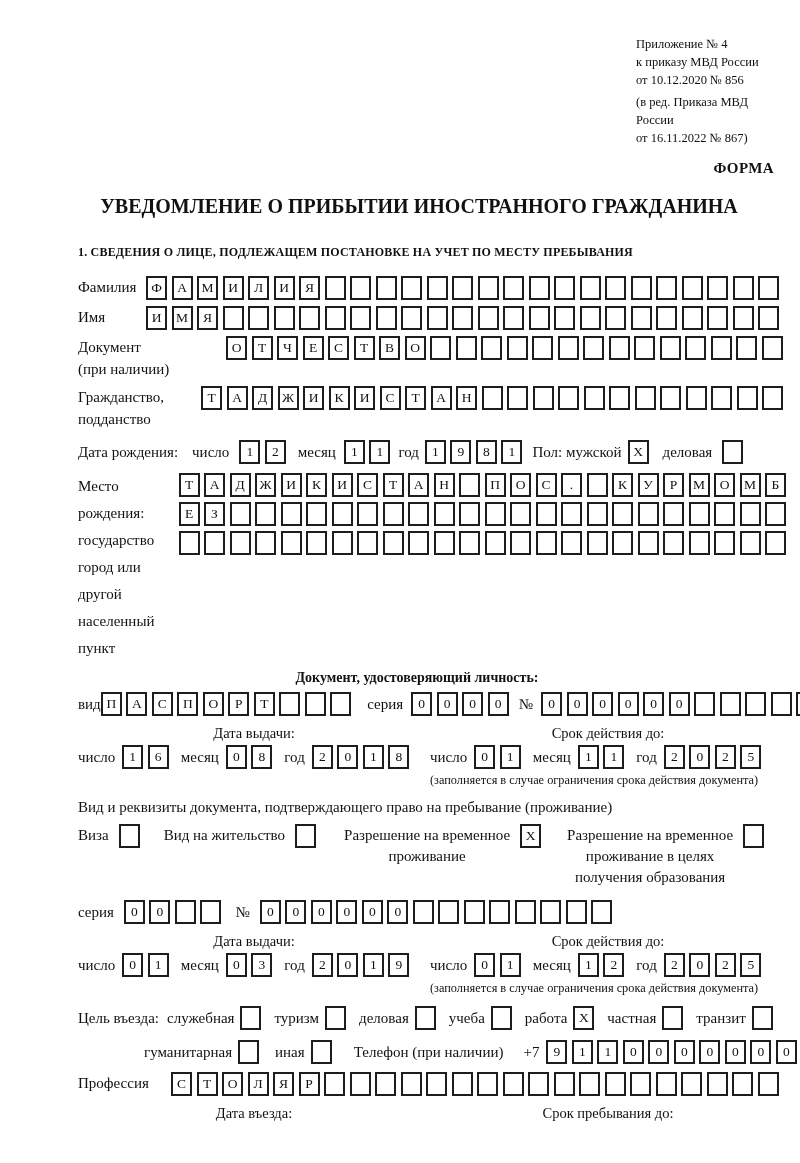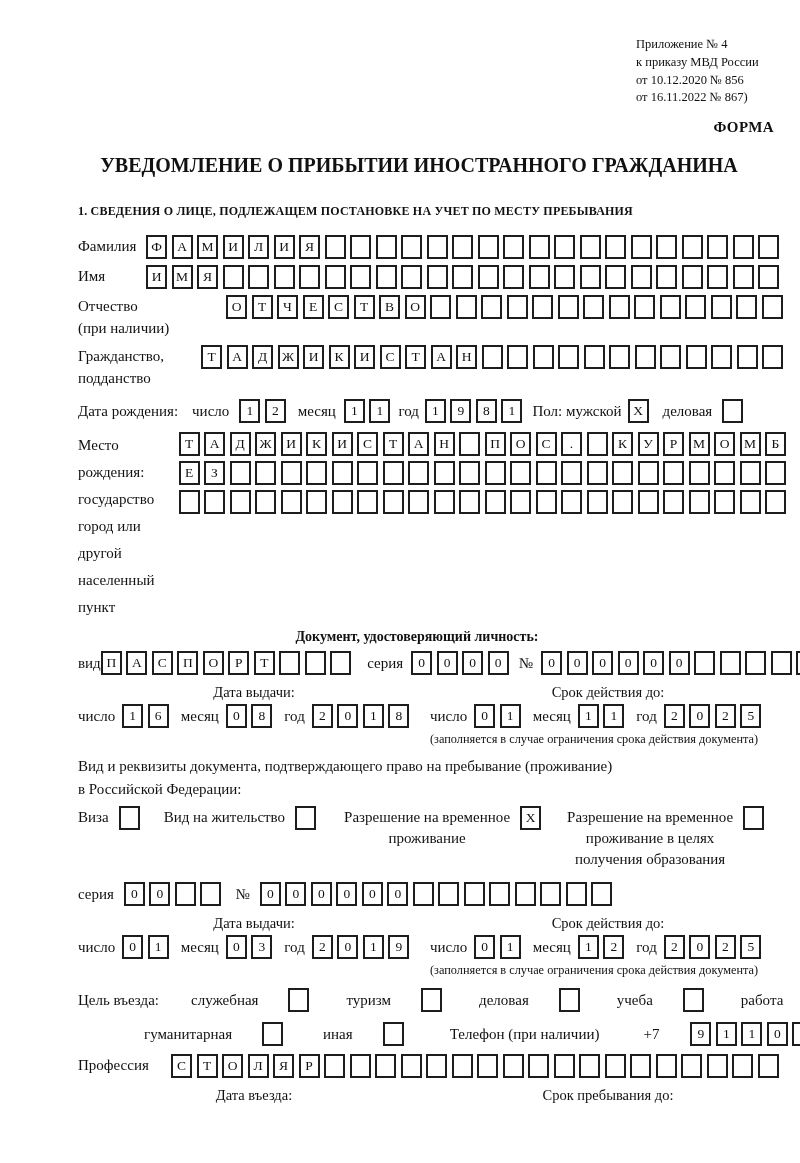--- a/index.html
+++ b/index.html
@@ -42,33 +42,34 @@
   .date-line .cells { margin-right:12px; }
   .footnote { font-size:12.3px; line-height:16px; margin-top:3px; white-space:nowrap; }
 
   .plain { font-size:15px; line-height:23px; margin-top:8px; }
 
   .opts { display:flex; align-items:flex-start; margin-top:6px; }
   .opt { display:flex; align-items:flex-start; }
   .opt .olbl { font-size:15px; line-height:21px; text-align:center; white-space:pre-line; }
   .opt .cells { margin-left:10px; margin-top:-1px; }
 
-  .inlineopts { display:flex; align-items:center; margin-top:10px;gap:24px; }
+  .inlineopts { display:flex; align-items:center; margin-top:10px; }
   .inlineopts .lbl { margin-right:6px; }
   .inlineopts .cells { margin-right:13px; }
 </style>
 </head>
 <body>
 
 <div class="page">
 
   <div class="hdr">
     <div>Приложение № 4</div>
     <div>к приказу МВД России</div>
     <div>от 10.12.2020 № 856</div>
+    <div class="sub">(в ред. Приказа МВД России</div>
     <div>от 16.11.2022 № 867)</div>
   </div>
   <div class="forma">ФОРМА</div>
 
   <div class="title">
     <div>УВЕДОМЛЕНИЕ О ПРИБЫТИИ ИНОСТРАННОГО ГРАЖДАНИНА</div>
   </div>
 
   <div class="sec1">1. СВЕДЕНИЯ О ЛИЦЕ, ПОДЛЕЖАЩЕМ ПОСТАНОВКЕ НА УЧЕТ ПО МЕСТУ ПРЕБЫВАНИЯ</div>
 
@@ -129,21 +130,21 @@
         <span class="cell"></span>
         <span class="cell"></span>
         <span class="cell"></span>
         <span class="cell"></span>
         <span class="cell"></span>
       </div>
   </div>
 
   <div class="row">
     <div class="flabels" style="width:148px">
-      <div>Отчество</div>
+      <div>Документ</div>
       <div>(при наличии)</div>
     </div>
     <div class="cells">
         <span class="cell">О</span>
         <span class="cell">Т</span>
         <span class="cell">Ч</span>
         <span class="cell">Е</span>
         <span class="cell">С</span>
         <span class="cell">Т</span>
         <span class="cell">В</span>
@@ -396,21 +397,20 @@
             <span class="cell">0</span>
             <span class="cell">2</span>
             <span class="cell">5</span>
           </span>
       </div>
       <div class="footnote">(заполняется в случае ограничения срока действия документа)</div>
     </div>
   </div>
 
   <div class="plain">Вид и реквизиты документа, подтверждающего право на пребывание (проживание)</div>
-  <div class="plain" style="margin-top:0">в Российской Федерации:</div>
 
   <div class="opts">
     <div class="opt" style="margin-right:24px">
       <span class="olbl">Виза</span>
       <span class="cells">
           <span class="cell"></span>
         </span>
     </div>
     <div class="opt" style="margin-right:28px">
       <span class="olbl">Вид на жительство</span>

